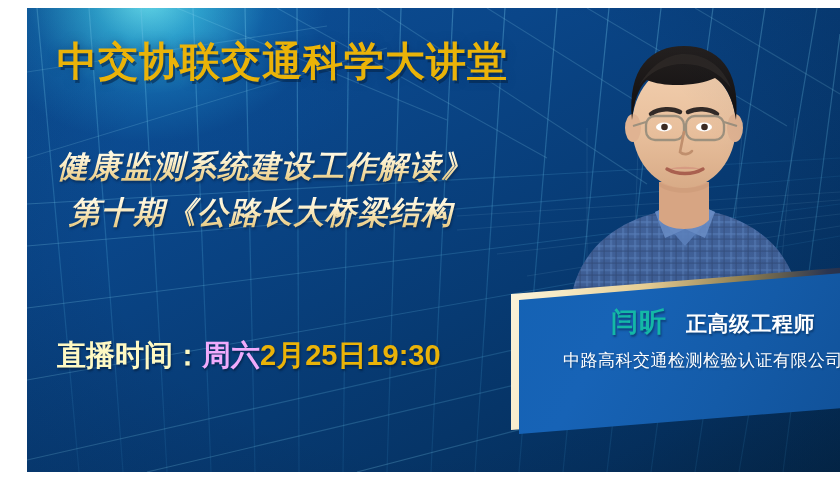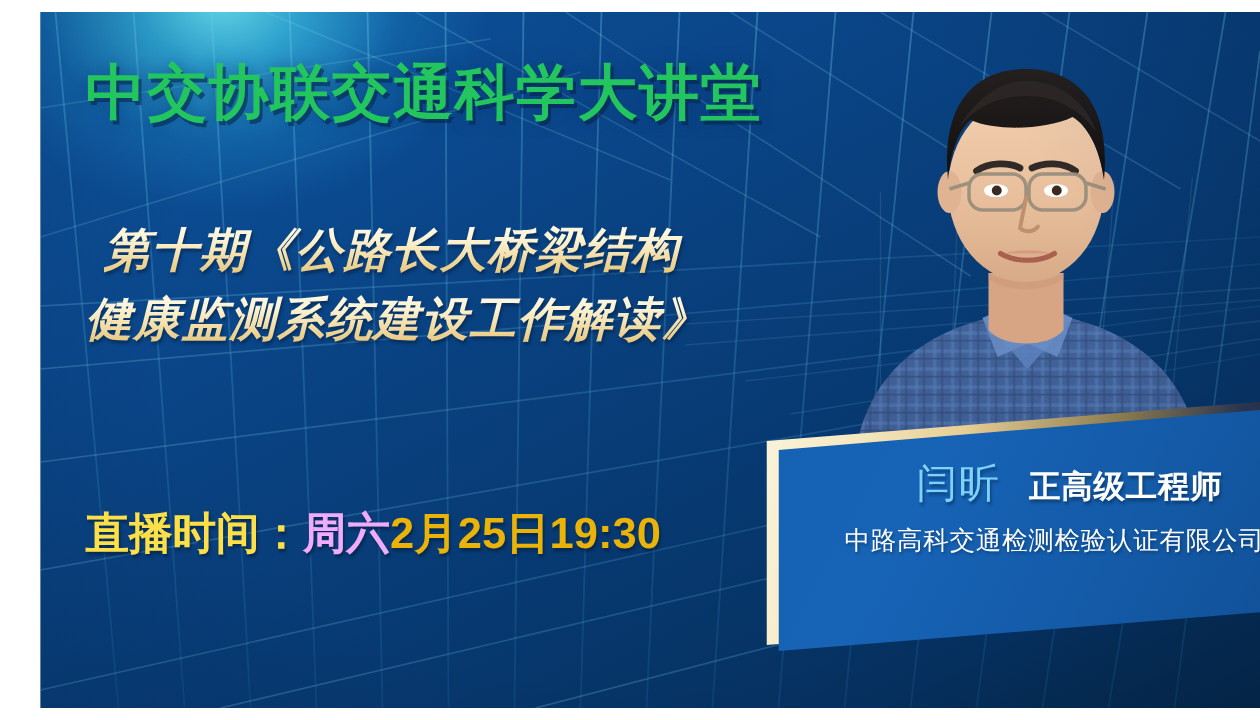--- a/index.html
+++ b/index.html
@@ -90,21 +90,21 @@
   
   .headline {
     position: absolute;
     z-index: 7;
     left: 30px;
     top: 26px;
     width: 560px;
     font-size: 40px;
     font-weight: bold;
     letter-spacing: 1px;
-    color: #22c55e;
+    color: #eab308;
     white-space: nowrap;
     text-shadow: 2px 3px 0 rgba(4,34,70,0.55), 0 0 10px rgba(8,50,110,0.5);
     font-family: Liberation Serif, serif;
   }
 
   
   .subtitle {
     position: absolute;
     z-index: 7;
     left: 42px;
@@ -134,21 +134,21 @@
     position: absolute;
     z-index: 7;
     left: 30px;
     top: 328px;
     font-size: 29px;
     font-weight: bold;
     white-space: nowrap;
     letter-spacing: 0px;
     text-shadow: 1px 2px 2px rgba(3,26,56,0.6);
   }
-  .livetime .lt-label { color: #fde047; }
+  .livetime .lt-label { color: #fef9c3; }
   .livetime .lt-day   { color: #f0abfc; }
   .livetime .lt-date  { color: #eab308; }
 
   
   .speaker-wrap {
     position: absolute;
     z-index: 8;
     left: 480px;
     top: 258px;
     width: 360px;
@@ -175,22 +175,22 @@
     text-align: center;
   }
   .sp-row1 {
     display: block;
     white-space: nowrap;
     margin-left: 34px;
     margin-top: 8px;
   }
   .sp-name {
     font-size: 27px;
-    font-weight: normal;
-    color: #7dd3fc;
+    font-weight: bold;
+    color: #14b8a6;
     letter-spacing: 1px;
     text-shadow: 1px 2px 2px rgba(3,26,56,0.45);
   }
   .sp-title {
     font-size: 21px;
     font-weight: bold;
     color: #ffffff;
     margin-left: 19px;
     letter-spacing: 0.5px;
     text-shadow: 1px 2px 2px rgba(3,26,56,0.45);
@@ -362,22 +362,22 @@
           <path d="M 112 168 C 124 176 150 176 162 168 L 162 172 C 150 181 124 181 112 172 Z" fill="#c99876" opacity="0.5"></path>
         </g>
       </svg>
     </div>
 
     <div class="banner-vignette"></div>
 
     <div class="headline">中交协联交通科学大讲堂</div>
 
     <div class="subtitle">
+      <span class="subtitle-line second">健康监测系统建设工作解读》</span>
       <span class="subtitle-line">第十期《公路长大桥梁结构</span>
-      <span class="subtitle-line second">健康监测系统建设工作解读》</span>
     </div>
 
     <div class="livetime">
       <span class="lt-label">直播时间：</span><span class="lt-day">周六</span><span class="lt-date">2月25日19:30</span>
     </div>
 
     <div class="speaker-wrap">
       <div class="sp-gold"></div>
       <div class="sp-body"></div>
       <div class="sp-text">

